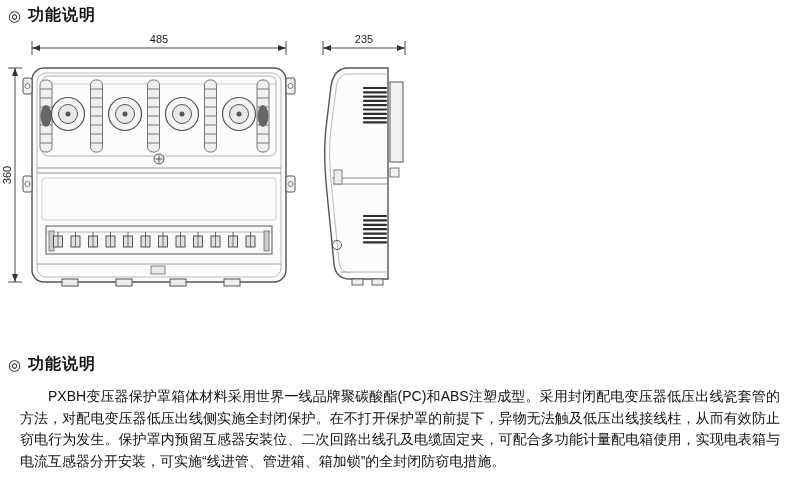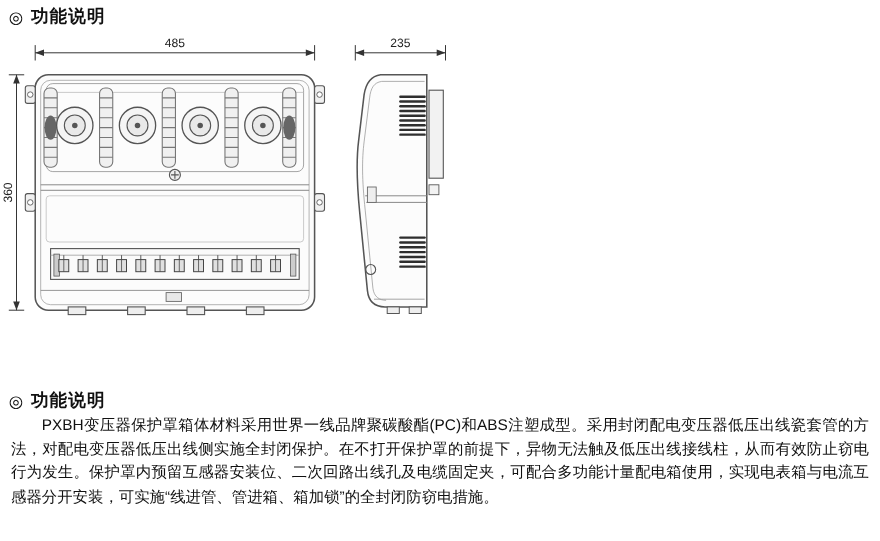--- a/index.html
+++ b/index.html
@@ -6,21 +6,21 @@
   body{width:800px;height:492px;background:#ffffff;position:relative;overflow:hidden;
        font-family:"Liberation Sans","DejaVu Sans",sans-serif;color:#111;}
   .sec-title{position:absolute;left:8px;margin:0;font-size:16px;font-weight:bold;
              display:flex;align-items:center;gap:6px;letter-spacing:1px;}
   .sec-title .marker{font-weight:normal;font-size:15px;}
   #title-install{top:5px;}
   #title-func{top:354px;}
   #diagram{position:absolute;left:0;top:28px;}
   #func-text{position:absolute;left:10px;top:376px;width:780px;
              font-size:14px;line-height:21.5px;text-align:justify;}
-  #func-text p{margin:0;text-indent:2em;}
+  #func-text p{margin:10px;text-indent:2em;}
   svg text{font-family:"Liberation Sans","DejaVu Sans",sans-serif;fill:#222;}
 </style>
 </head>
 <body>
 
 <h2 class="sec-title" id="title-install">
   <span class="marker">◎</span>
   <span>功能说明</span>
 </h2>
 

